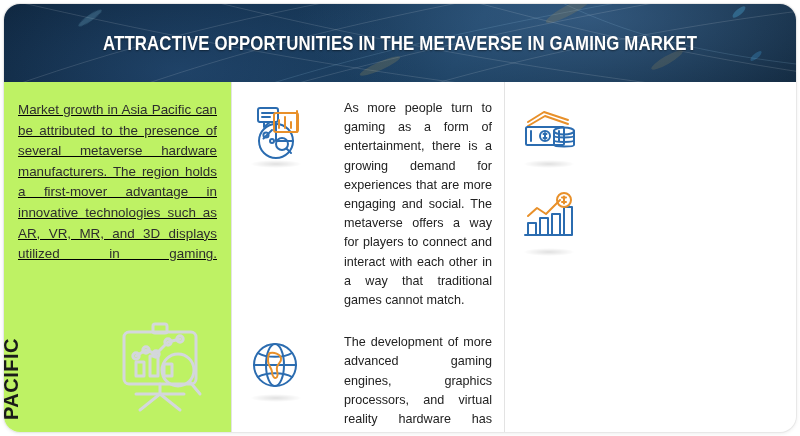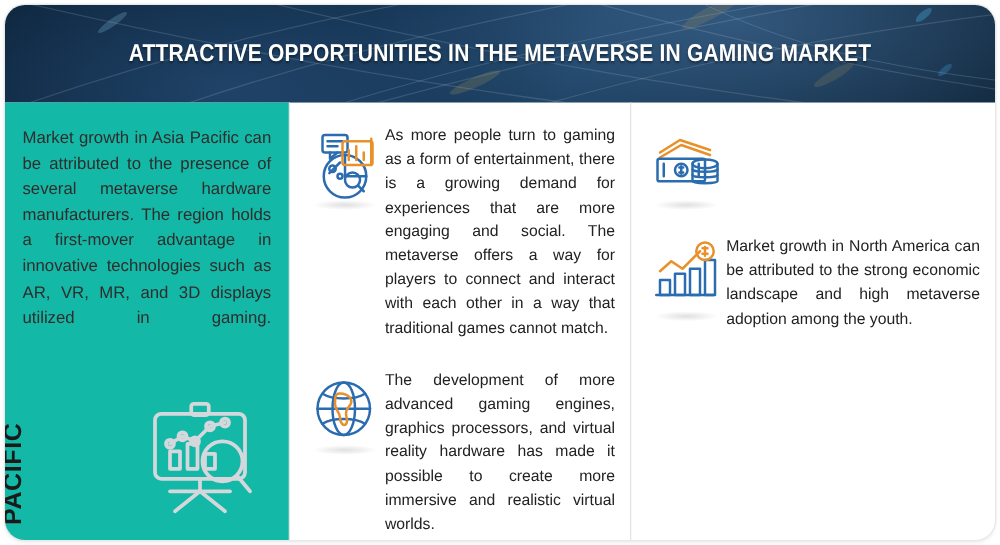--- a/index.html
+++ b/index.html
@@ -47,23 +47,24 @@
     text-shadow:0 1px 2px rgba(0,0,0,0.45);
   }
   
   .body{
     position:absolute;left:0;top:78px;width:792px;height:350px;
     display:flex;
   }
   .left-panel{
     position:relative;
     width:227px;height:350px;
-    background:#14b8a6;
+    background:#bef264;
     box-sizing:border-box;
     padding:18px 14px 0 14px;
+    text-decoration:underline;
   }
   .left-text{
     font-size:13.4px;
     line-height:20.6px;
     color:#2d2d2d;
     text-align:justify;
     text-align-last:justify;
   }
   .left-bottom{
     position:absolute;left:0;bottom:6px;width:227px;height:120px;
@@ -82,20 +83,21 @@
     position:relative;
     box-sizing:border-box;
     padding:16px 12px 0 10px;
     height:350px;
   }
   .col-mid{width:272px;}
   .col-right{width:291px;}
   .item{
     display:flex;
     align-items:flex-start;
+    gap:36px;
   }
   .item + .item{margin-top:22px;}
   .icon-wrap{
     position:relative;
     flex:0 0 66px;
     width:66px;
     padding-top:4px;
     text-align:center;
   }
   .icon-shadow{
@@ -270,20 +272,19 @@
                 <rect x="45" y="17" width="8" height="28"></rect>
               </g>
               <g fill="none" stroke="#e8902a" stroke-width="2" stroke-linecap="round" stroke-linejoin="round">
                 <path d="M9 26 L18 18 L27 24 L41 10"></path>
                 <circle cx="45" cy="10" r="7"></circle>
                 <path d="M45 6.5 L45 13.5 M43 7.5 h4 M43 12 h4"></path>
               </g>
             </svg>
             <div class="icon-shadow"></div>
           </div>
-          <div class="item-text">Market growth in North America can be attributed to the strong economic landscape and high metaverse adoption among the youth.</div>
         </div>
 
       </div>
 
     </div>
   </div>
 </div>
 
 </body></html>

